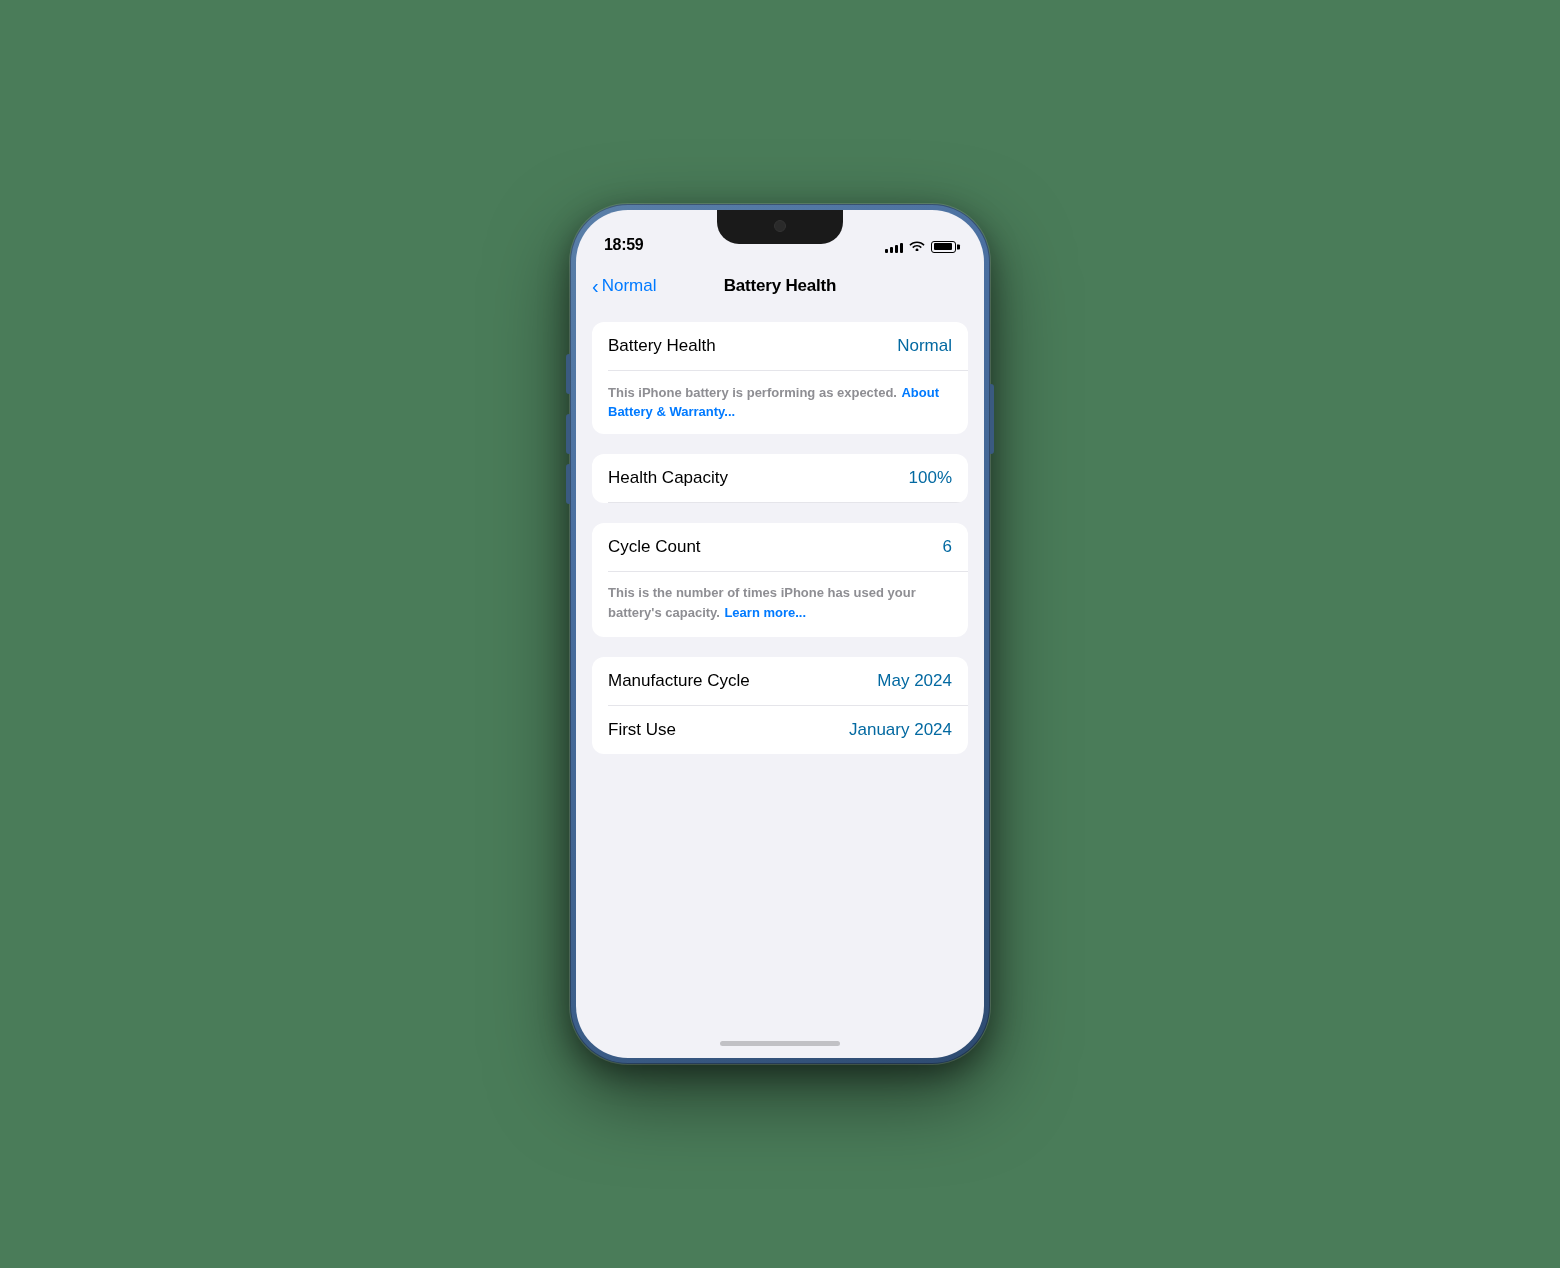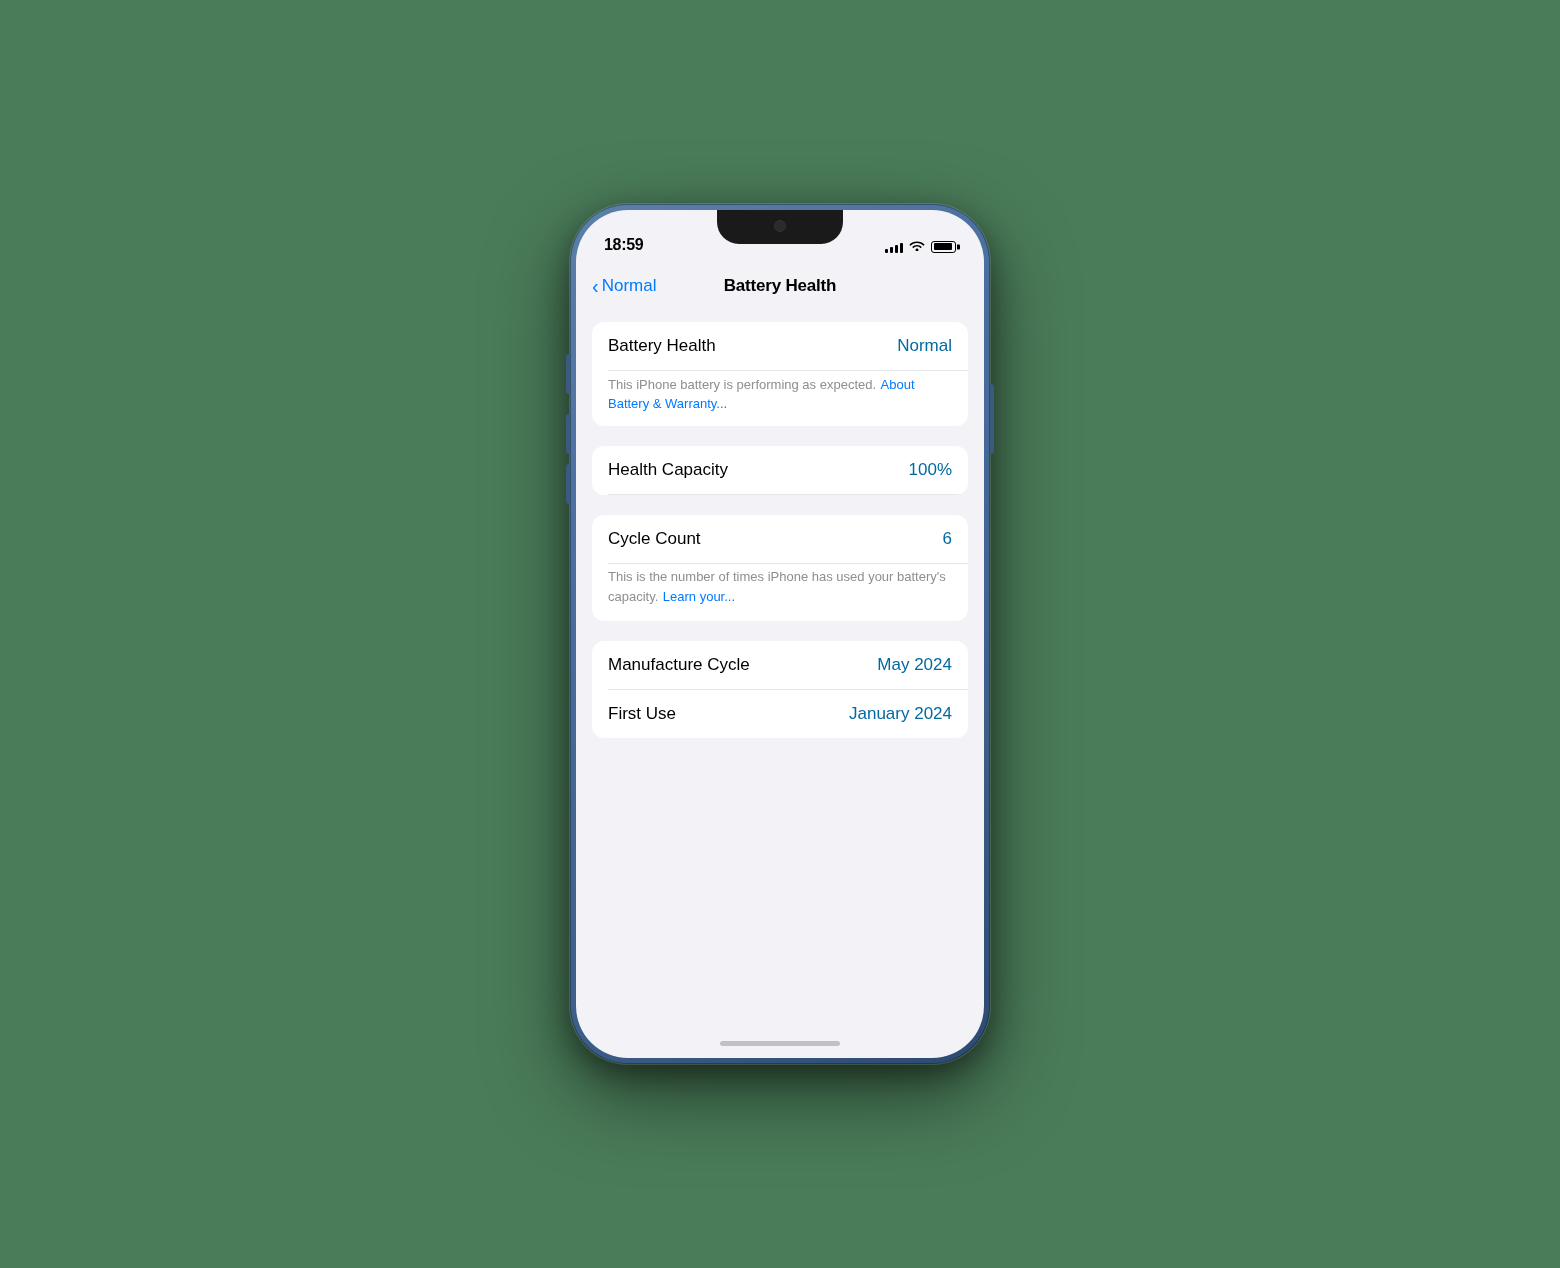--- a/index.html
+++ b/index.html
@@ -236,21 +236,22 @@
       color: #0369a1;
     }
 
     .card-divider {
       height: 0.5px;
       background: #e5e5ea;
       margin-left: 16px;
     }
 
     .card-description {
-      padding: 4px 16px 14px;
+      padding: 12px 16px 14px;
+      font-weight: bold;
     }
 
     .card-description-text {
       font-size: 13px;
       color: #8e8e93;
       line-height: 1.45;
     }
 
     .card-description-link {
       color: #007AFF;
@@ -342,21 +343,21 @@
 
         <div class="card">
           <div class="card-row">
             <span class="card-row-label">Cycle Count</span>
             <span class="card-row-value">6</span>
           </div>
           <div class="card-divider"></div>
           <div class="card-description">
             <span class="card-description-text">This is the number of times iPhone has used your battery's capacity.</span>
             <span class="card-description-text"> </span>
-            <a class="card-description-link">Learn your...</a>
+            <a class="card-description-link">Learn more...</a>
           </div>
         </div>
 
         <div class="card">
           <div class="card-row">
             <span class="card-row-label">Manufacture Cycle</span>
             <span class="card-row-value">May 2024</span>
           </div>
           <div class="card-divider"></div>
           <div class="card-row">

